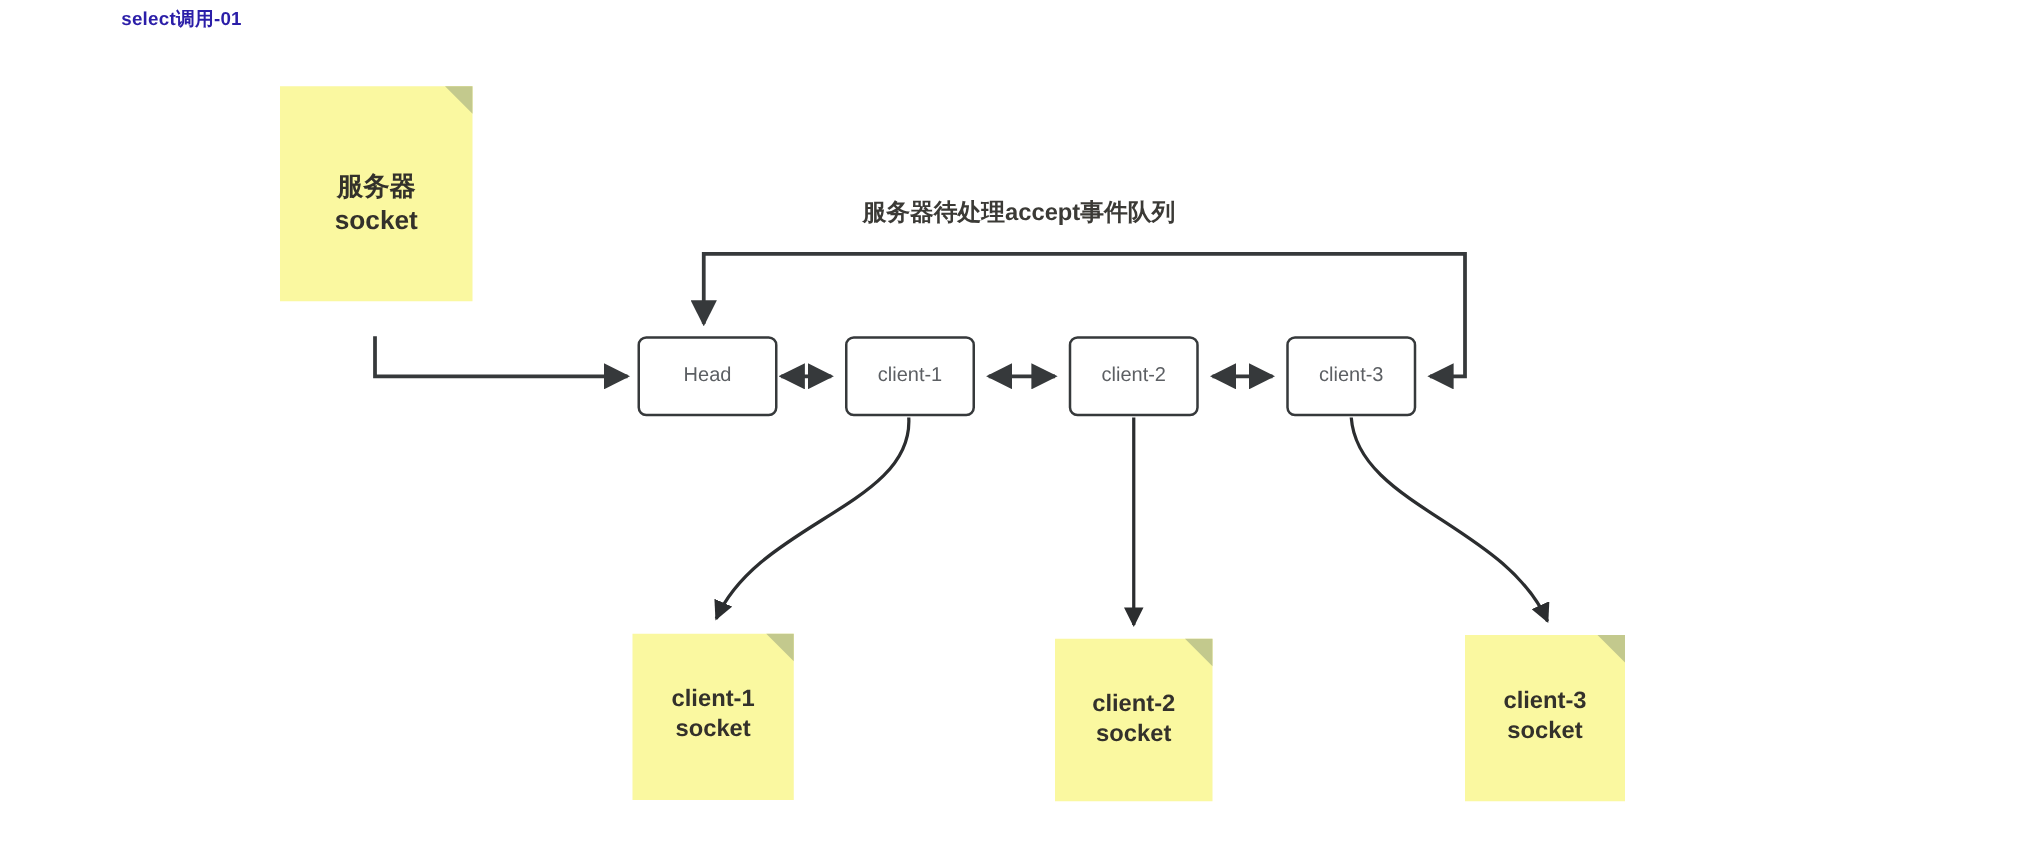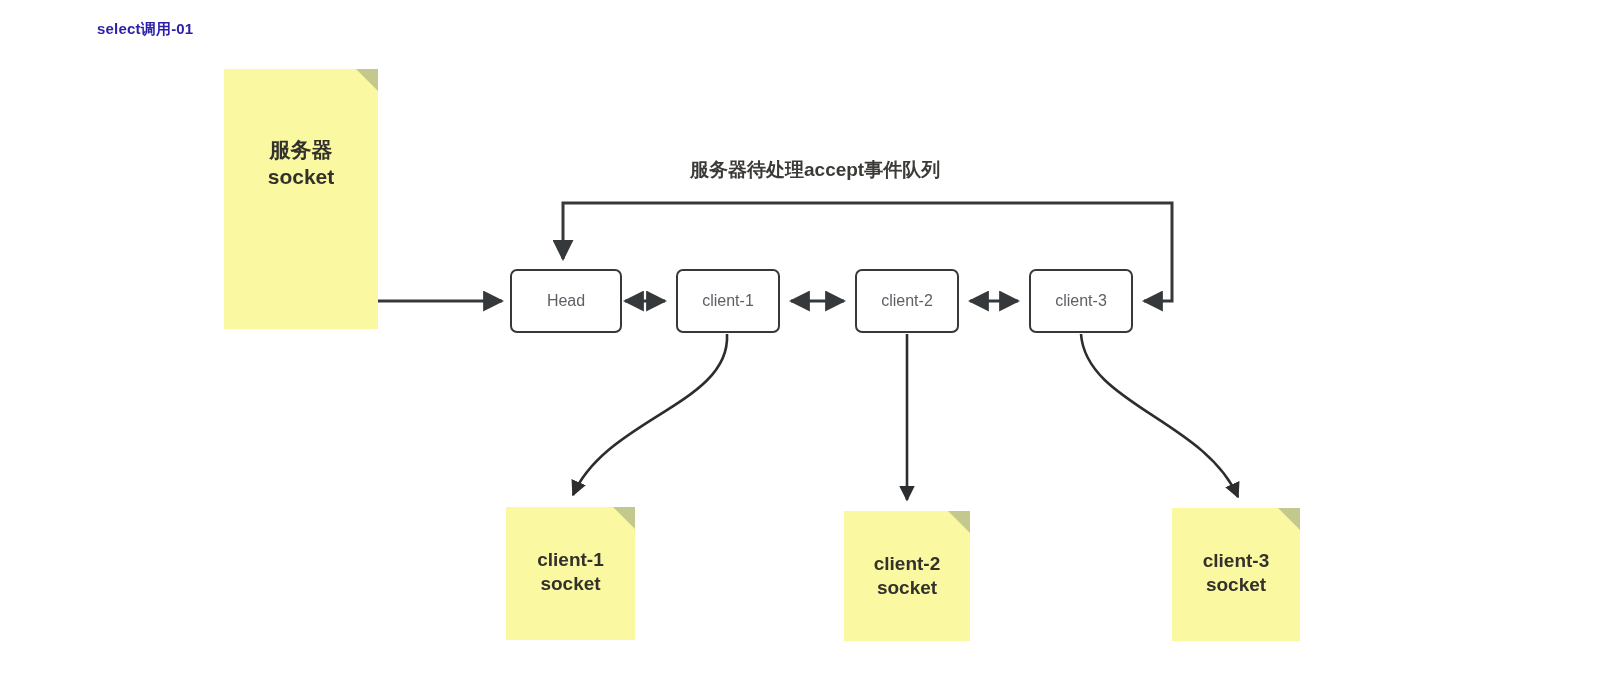--- a/index.html
+++ b/index.html
@@ -16,21 +16,21 @@
   }
   #canvas {
     position: absolute;
     left: 0; top: 0;
     width: 1616px;
     height: 688px;
   }
   .page-title {
     position: absolute;
     left: 97px;
-    top: 20px;
+    top: 6px;
     font-size: 15px;
     font-weight: bold;
     color: #2b1ea8;
     letter-spacing: 0.2px;
     white-space: nowrap;
     text-align: center;
   }
   
   .note {
     position: absolute;
@@ -54,21 +54,21 @@
     text-align: center;
     font-weight: bold;
     color: #33312b;
     line-height: 1.28;
     white-space: pre-line;
   }
   .note-server {
     left: 224px;
     top: 69px;
     width: 154px;
-    height: 260px;
+    height: 172px;
   }
   .note-server .note-label {
     top: 68px;
     font-size: 21px;
   }
   .note-c1 {
     left: 506px;
     top: 507px;
     width: 129px;
     height: 133px;

